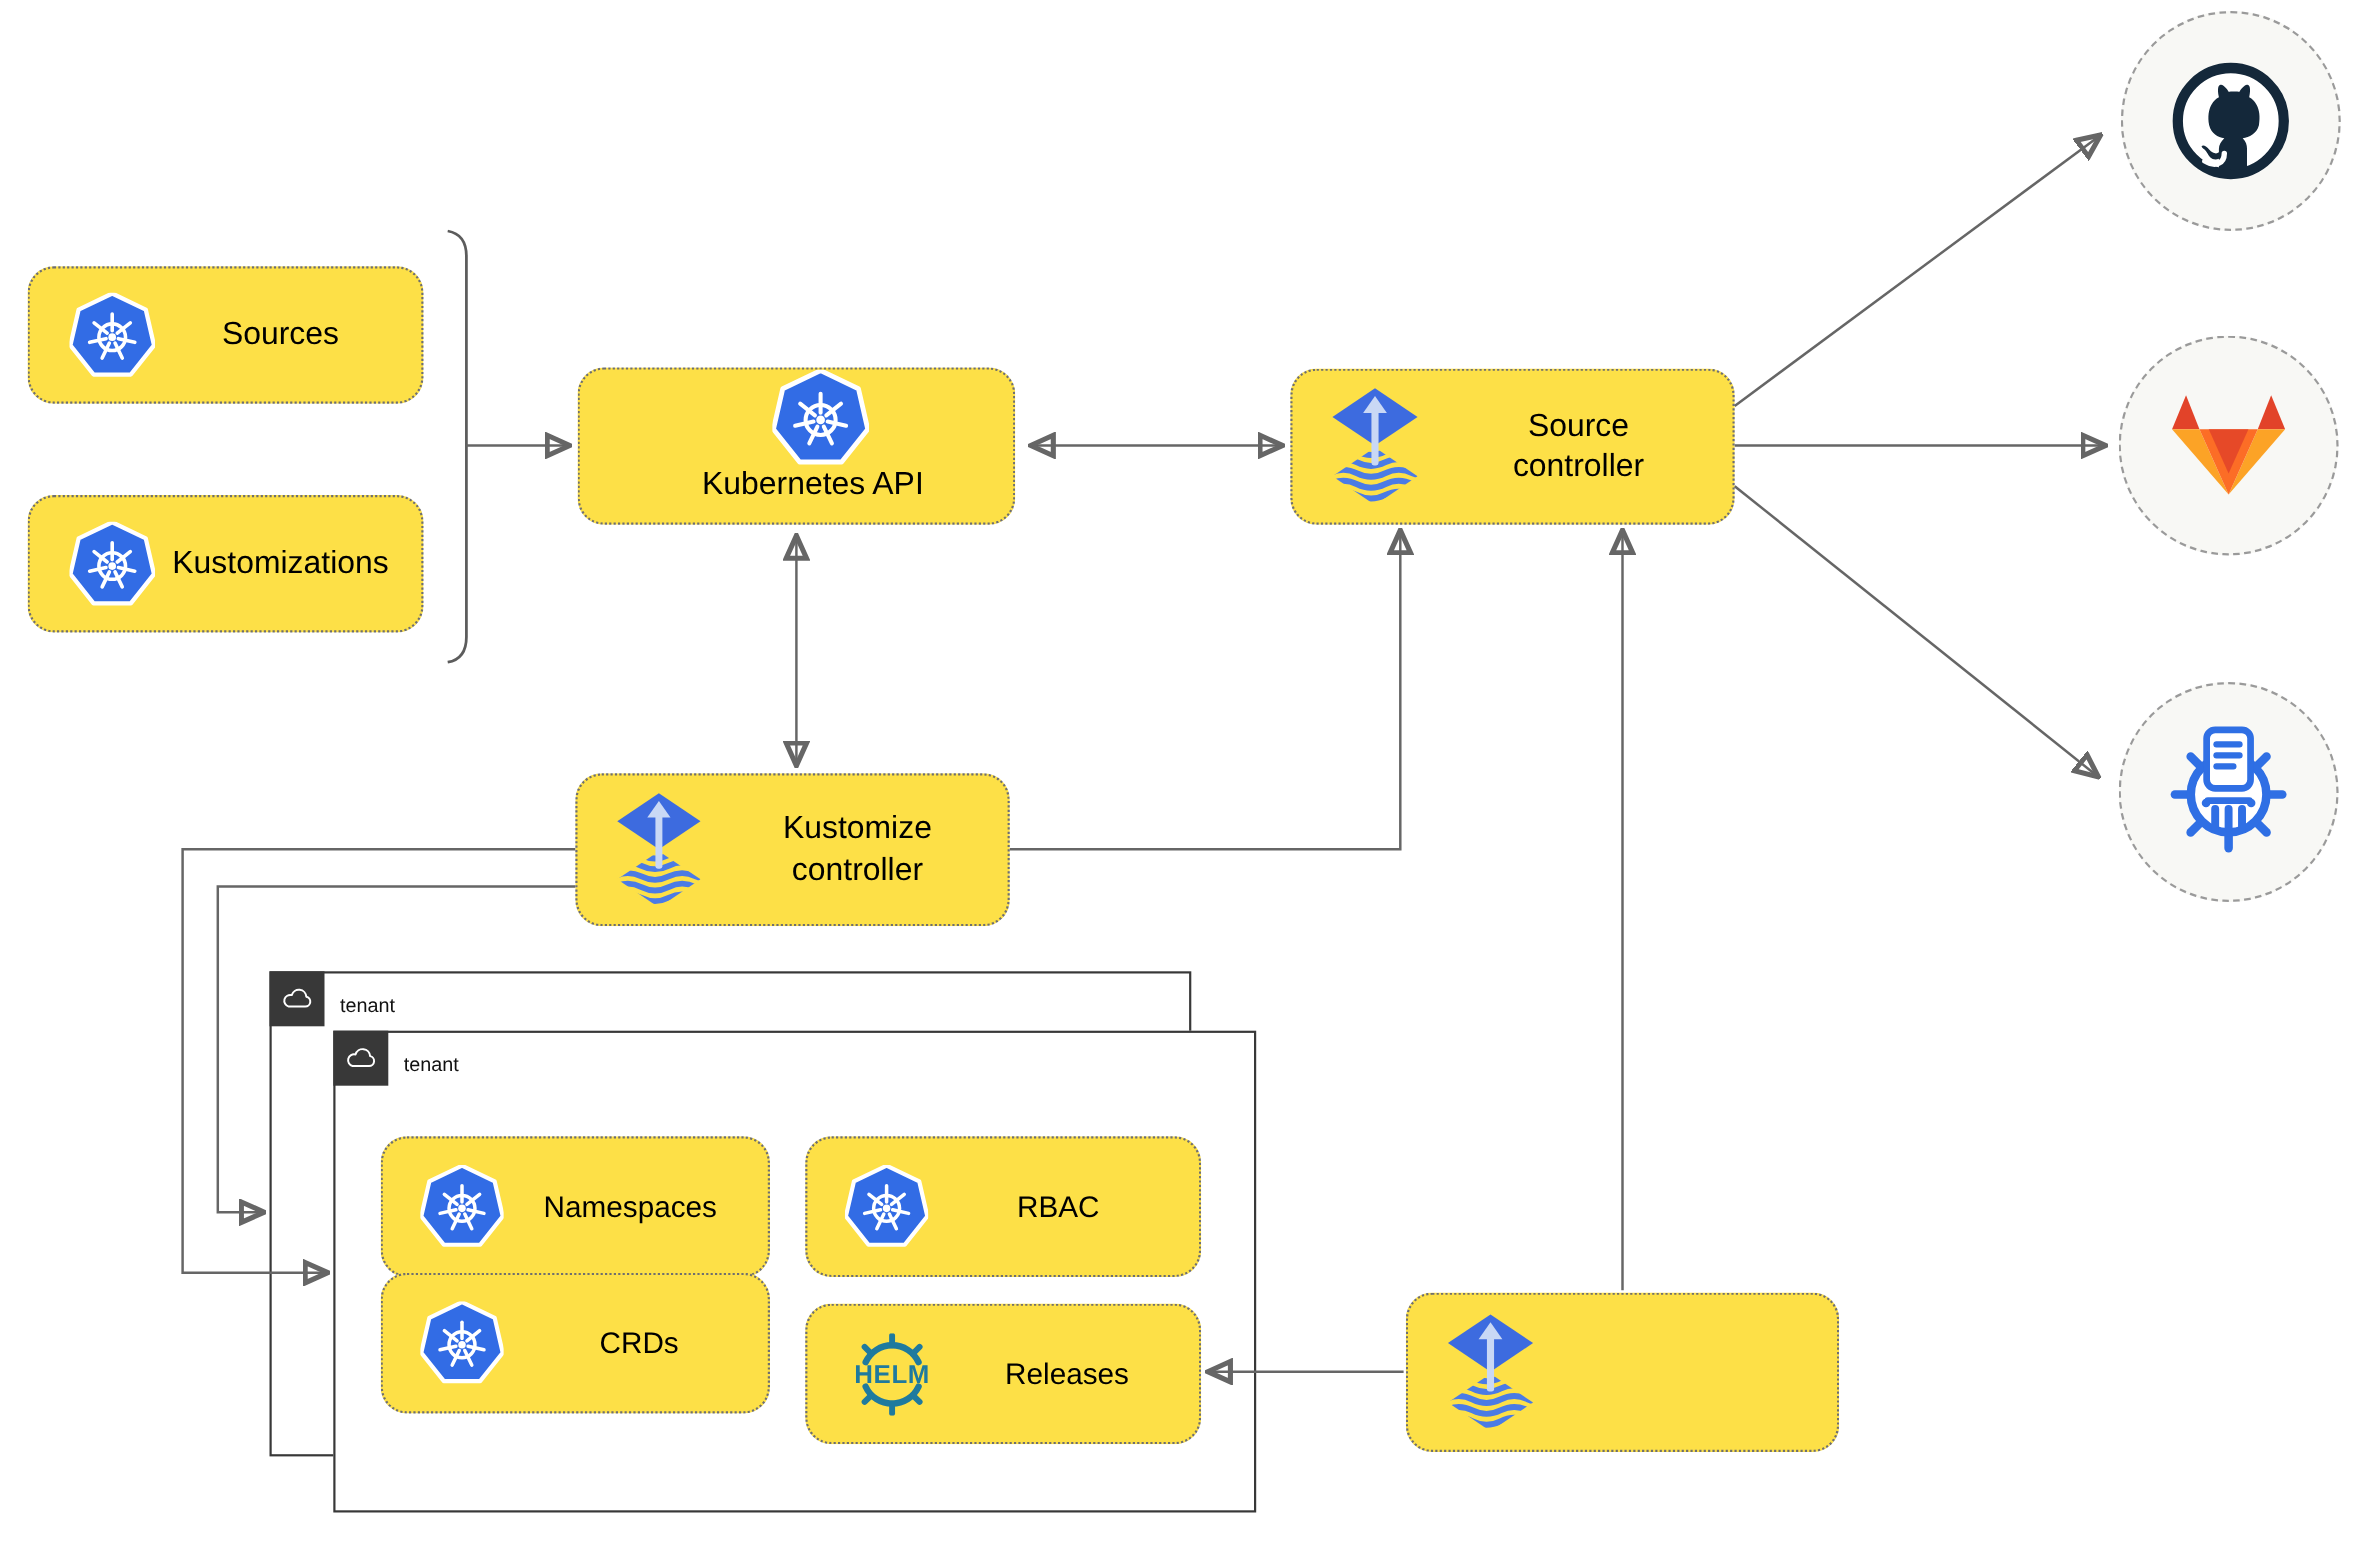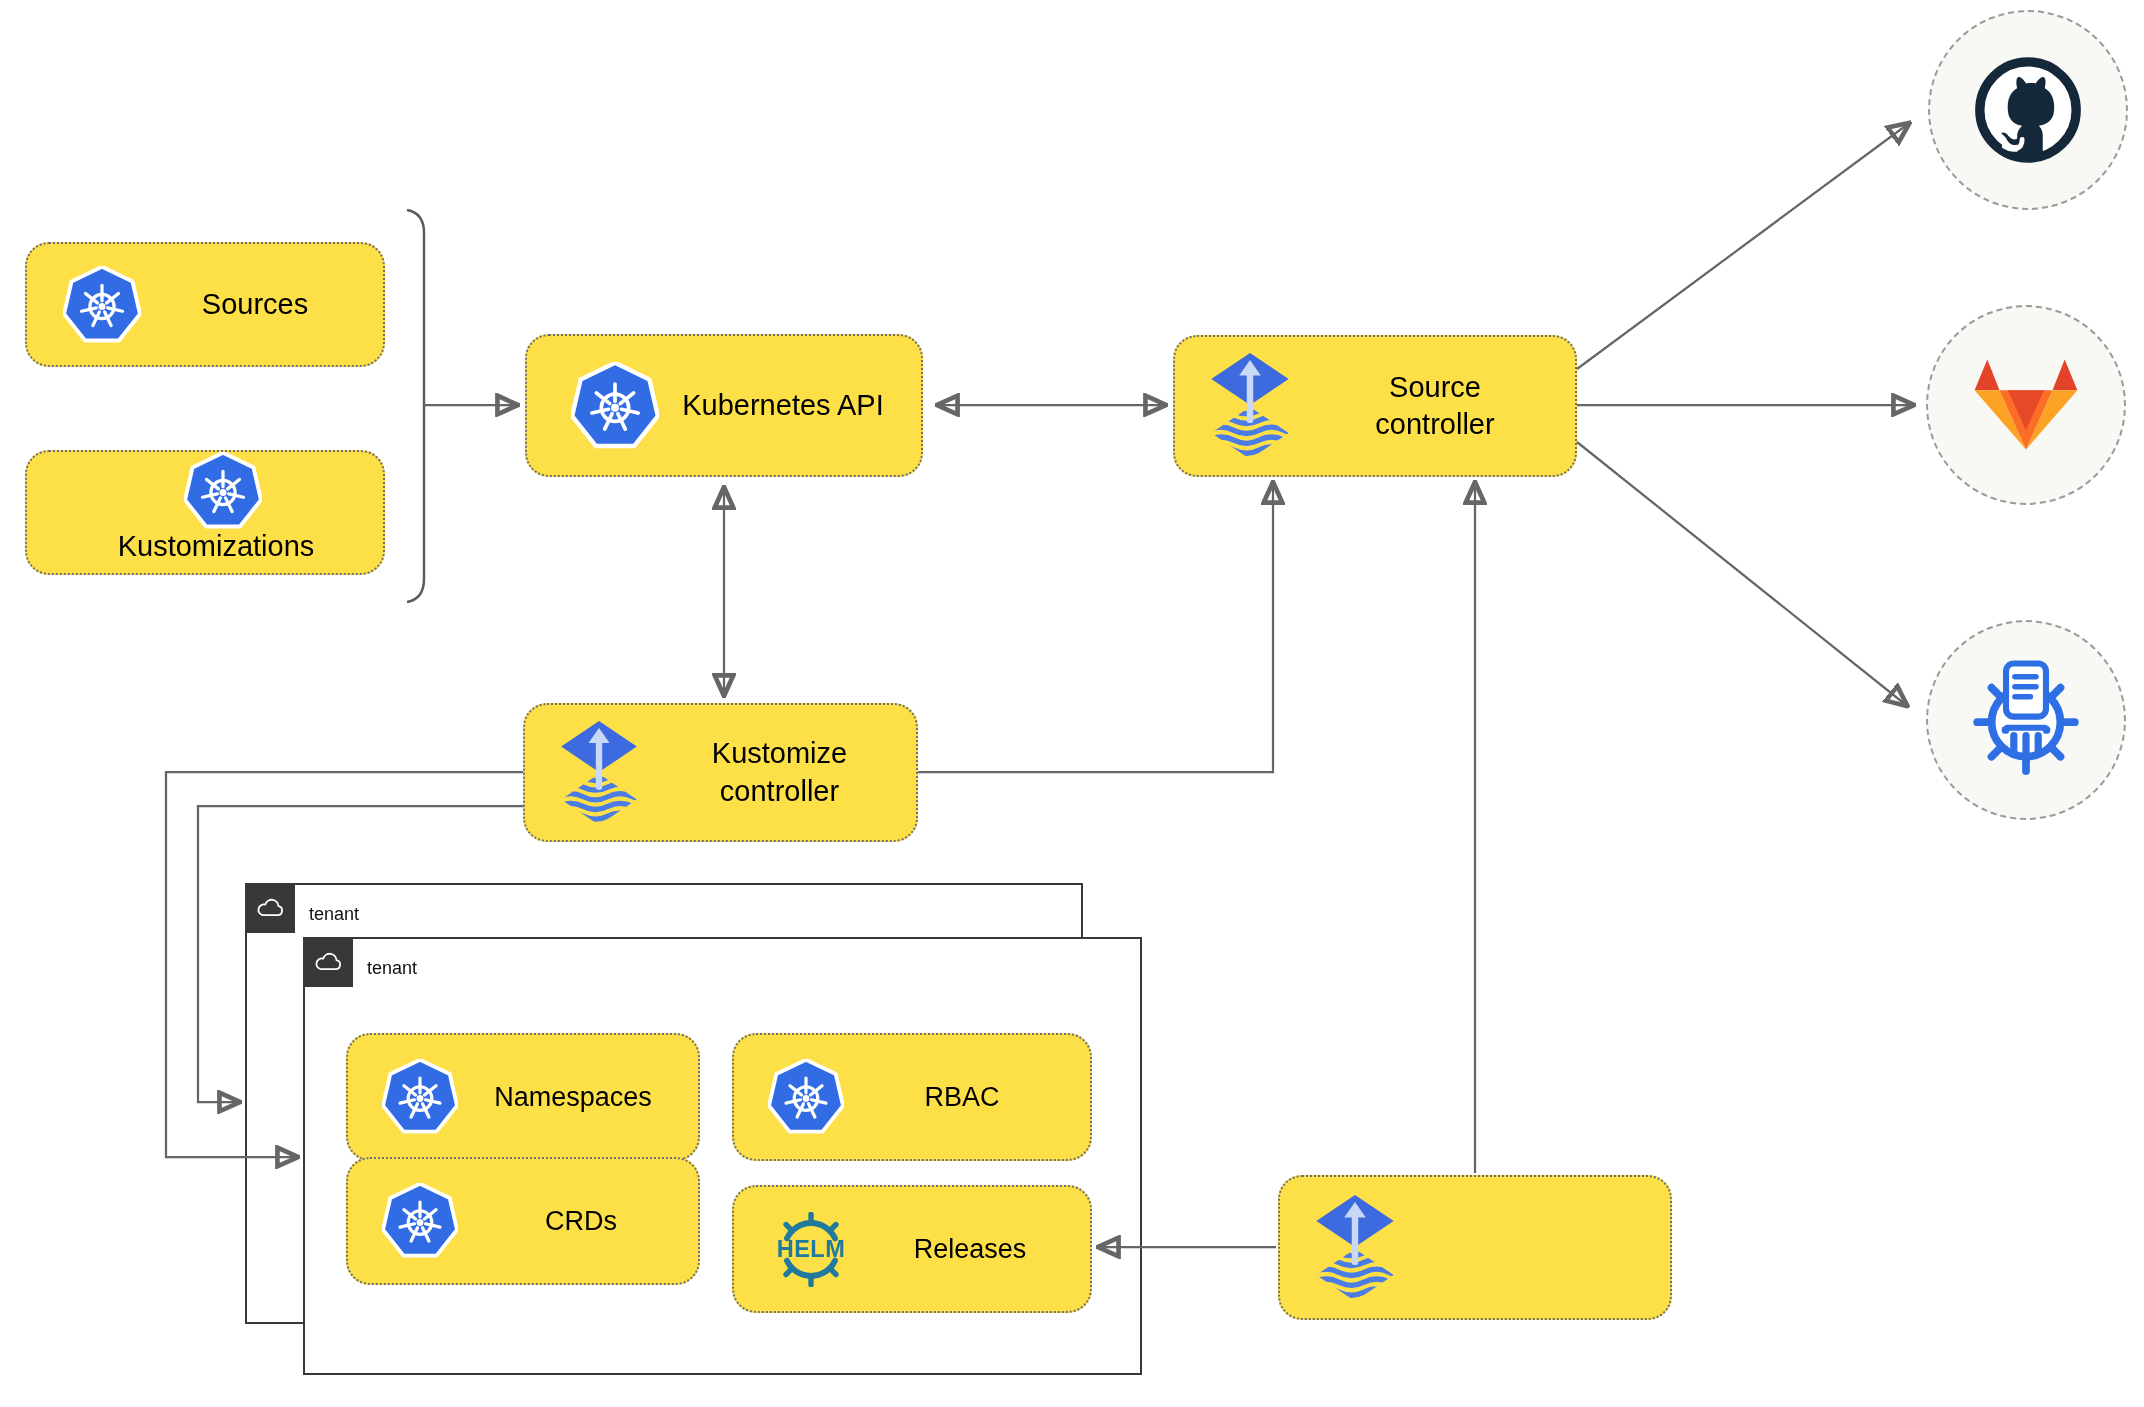--- a/index.html
+++ b/index.html
@@ -6,22 +6,22 @@
   html,body{margin:0;padding:0;background:#ffffff;}
   body{width:2144px;height:1407px;position:relative;overflow:hidden;
        font-family:"Liberation Sans", sans-serif;color:#000;}
   .dotbox{position:absolute;background:#fde047;border:2px dotted #6f6f6f;border-radius:24px;
           display:flex;align-items:center;box-sizing:border-box;z-index:12;}
   .dotbox .lbl{flex:1;text-align:center;font-size:29px;color:#000;padding-right:14px;}
   .dotbox .lbl-sm{flex:1;text-align:center;font-size:27px;color:#000;padding-right:10px;}
   .lbl2{flex:1;display:flex;align-items:center;justify-content:center;}
   .lbl2 span{display:inline-block;text-align:center;font-size:29px;line-height:1.28;}
   #sources{left:25px;top:242px;width:360px;height:125px;padding-left:36px;}
-  #kustomizations{left:25px;top:450px;width:360px;height:125px;padding-left:36px;flex-direction:column;}
-  #k8s-api{left:525px;top:334px;width:398px;height:143px;padding-left:44px;}
+  #kustomizations{left:25px;top:450px;width:360px;height:125px;padding-left:36px;}
+  #k8s-api{left:525px;top:334px;width:398px;height:143px;padding-left:44px;flex-direction:column;}
   #source-ctrl{left:1173px;top:335px;width:404px;height:142px;padding-left:30px;}
   #kustomize-ctrl{left:523px;top:703px;width:395px;height:139px;padding-left:30px;}
   #helm-ctrl{left:1278px;top:1175px;width:394px;height:145px;padding-left:30px;}
   #namespaces{left:346px;top:1033px;width:354px;height:128px;padding-left:34px;}
   #rbac{left:732px;top:1033px;width:360px;height:128px;padding-left:34px;}
   #crds{left:346px;top:1157px;width:354px;height:128px;padding-left:34px;gap:16px;}
   #releases{left:732px;top:1185px;width:360px;height:128px;padding-left:28px;}
   .tenant{position:absolute;background:#ffffff;border:2px solid #383838;box-sizing:border-box;}
   #tenant-back{left:245px;top:883px;width:838px;height:441px;z-index:10;}
   #tenant-front{left:303px;top:937px;width:839px;height:438px;z-index:11;}

